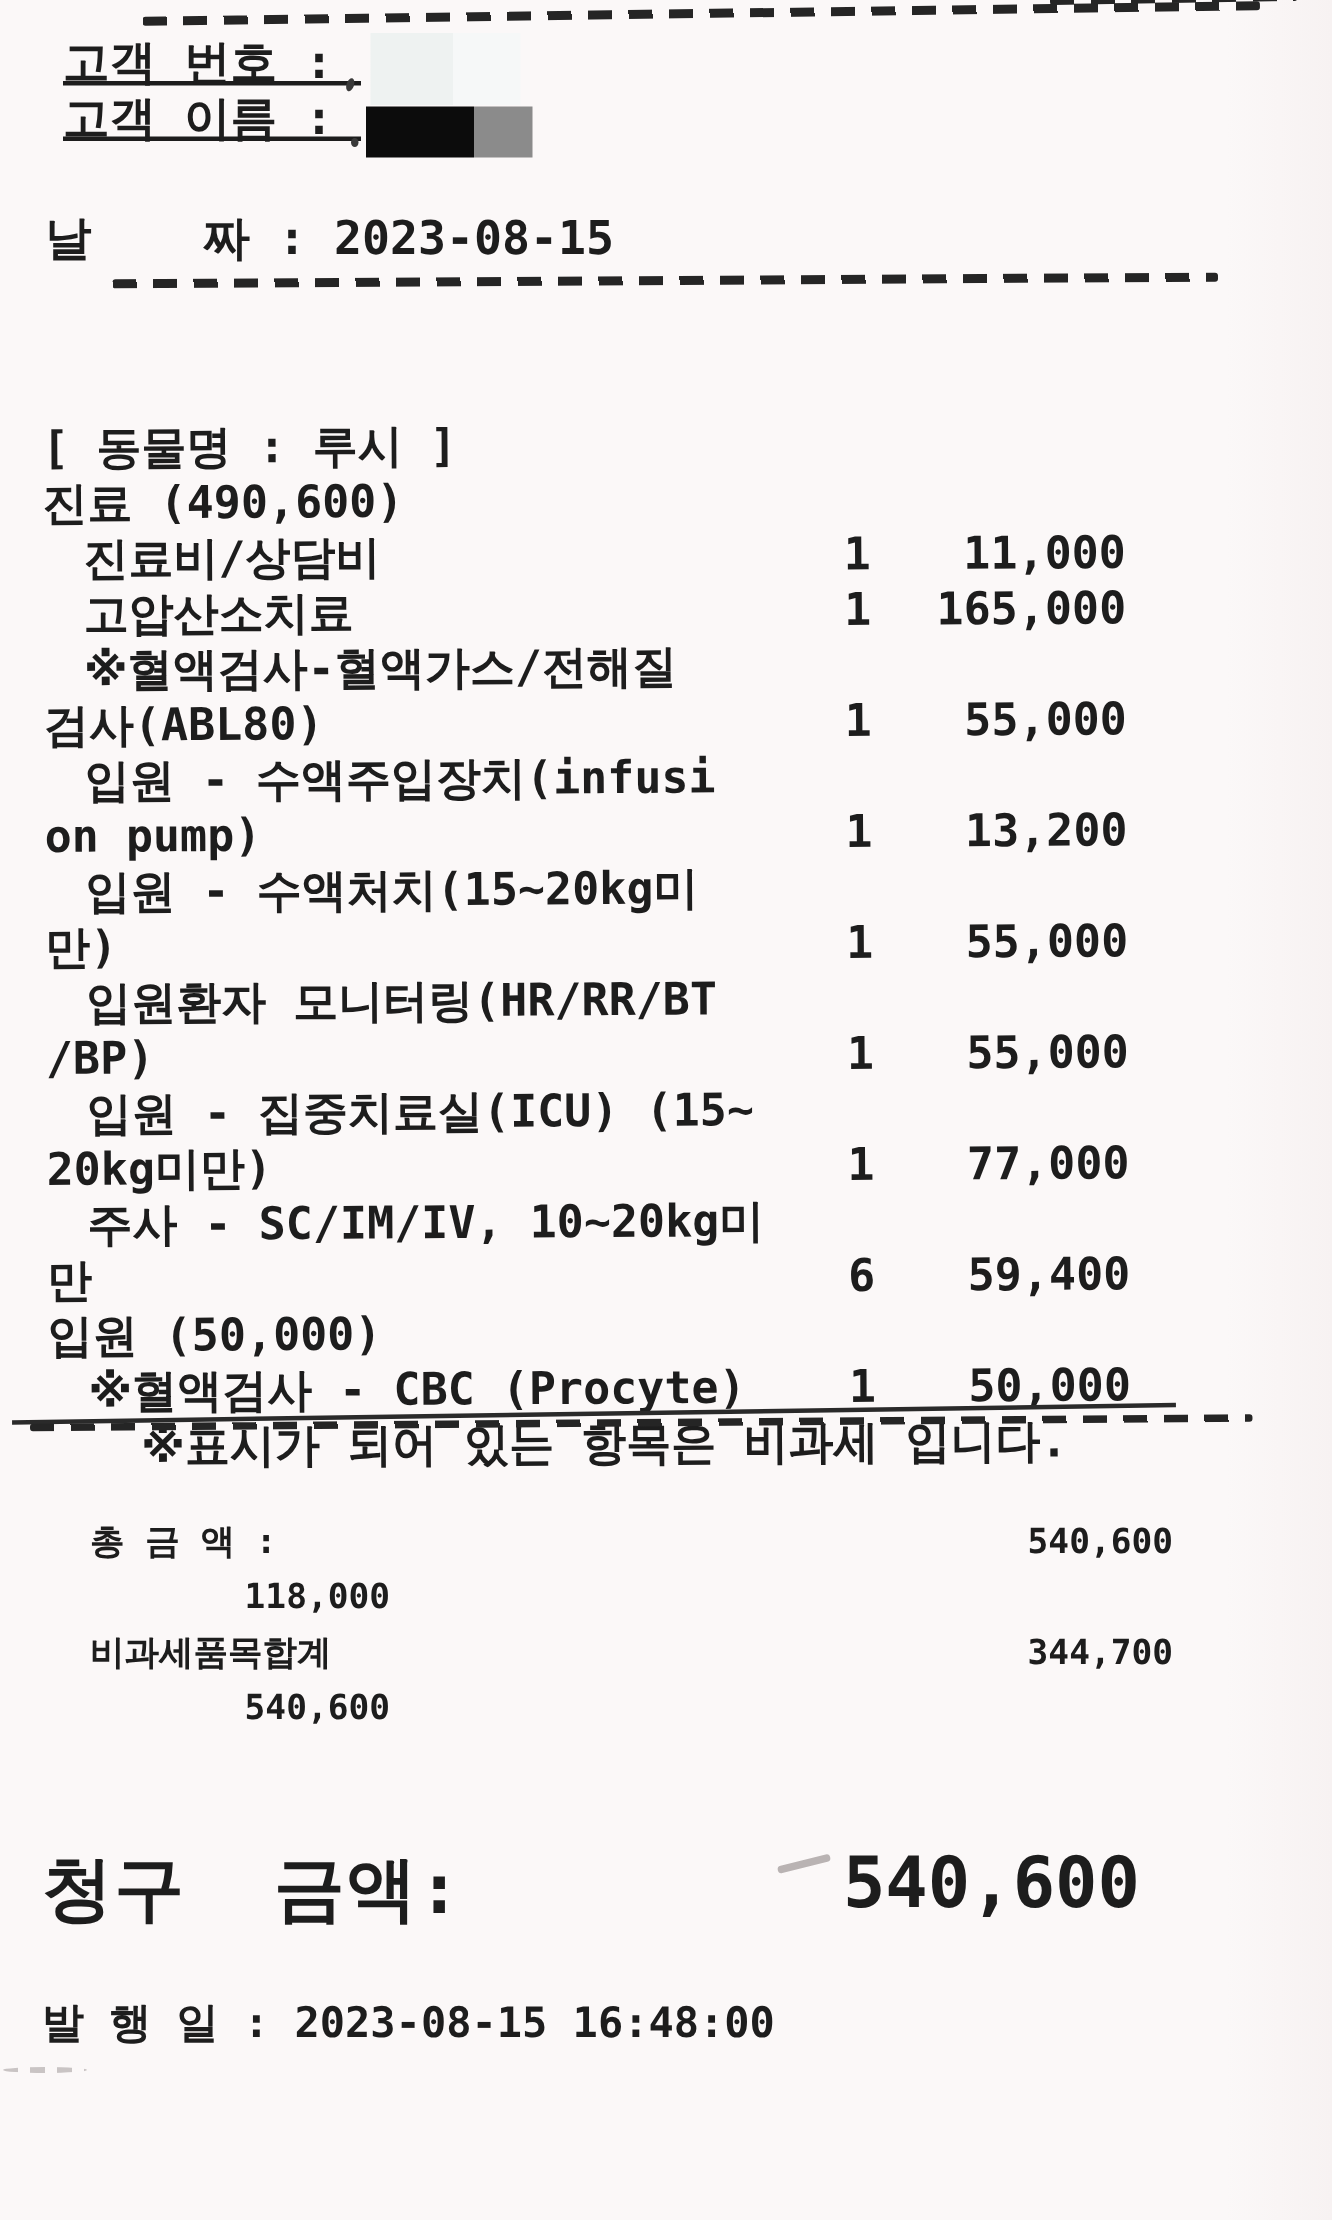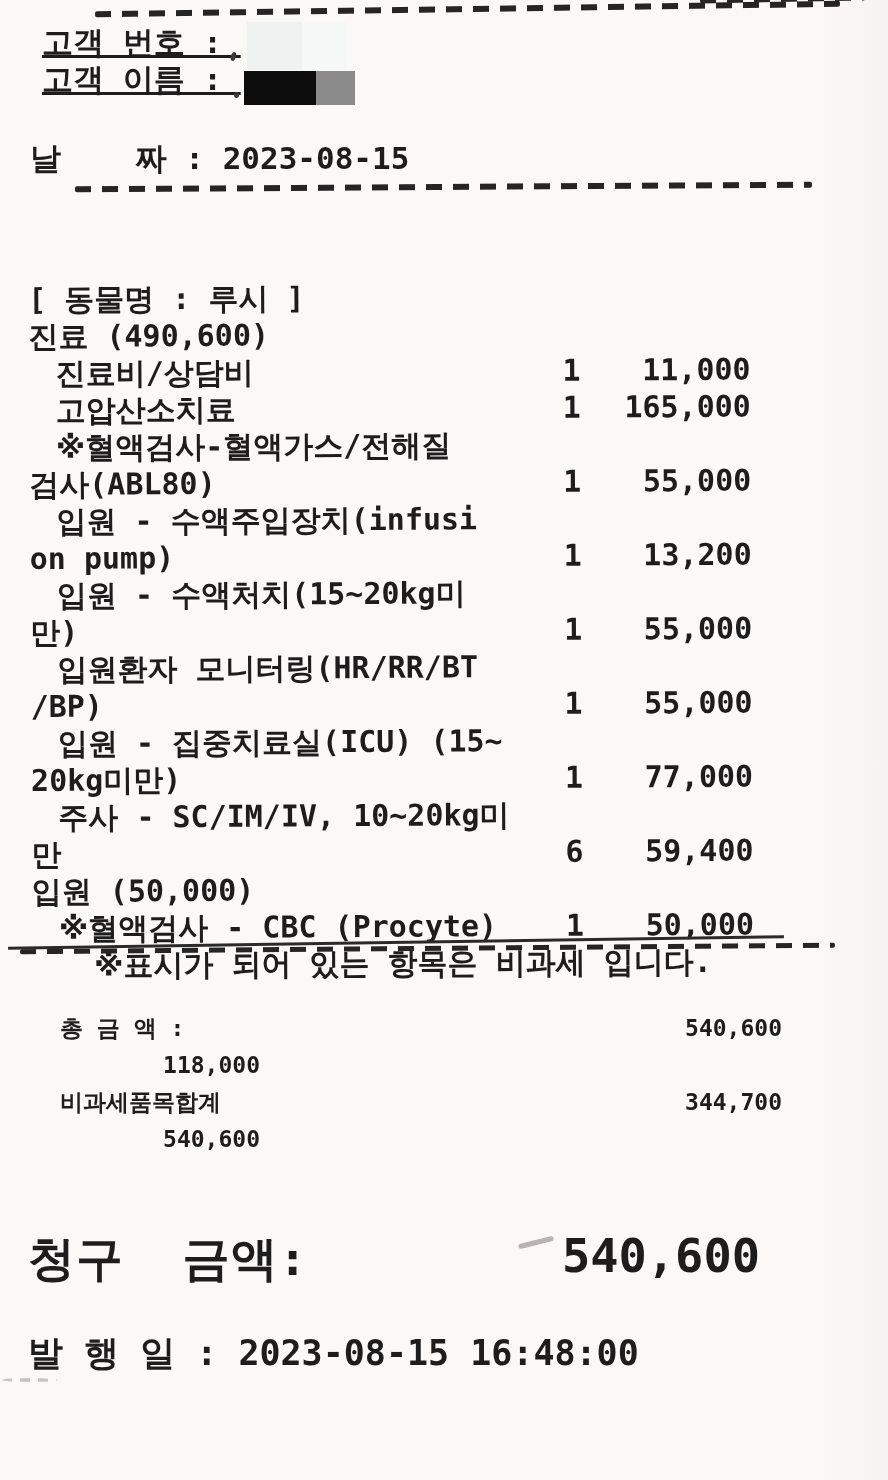--- a/index.html
+++ b/index.html
@@ -49,21 +49,21 @@
     font-size:23px;line-height:37px;font-weight:bold;margin-left:32px;}
   .trow{display:flex;align-items:baseline;}
   .trow .tl{flex:1;white-space:pre;}
   .trow .tv{width:200px;text-align:right;white-space:pre;}
   
   .grand{position:absolute;left:28px;top:1228px;width:732px;
     font-size:47px;font-weight:bold;display:flex;align-items:flex-start;}
   .grand .gl{flex:1;white-space:pre;letter-spacing:1px;}
   .grand .gv{text-align:right;white-space:pre;}
   
-  .issued{position:absolute;left:28px;top:1330px;font-size:35px;font-weight:bold;white-space:pre;}
+  .issued{position:absolute;left:28px;top:1330px;font-size:28px;font-weight:bold;white-space:pre;}
   
   .d-top{left:95px;top:6px;width:745px;transform:rotate(-0.8deg);}
   .d-top2{left:700px;top:-3px;width:165px;height:5px;transform:rotate(-1deg);}
   .d-mid2{left:75px;top:184px;width:737px;transform:rotate(-0.35deg);}
   .s-strike{left:8px;top:941px;width:776px;transform:rotate(-0.85deg);}
   .d-low{left:20px;top:946px;width:815px;height:5px;transform:rotate(-0.45deg);}
 </style>
 </head>
 <body>
 

